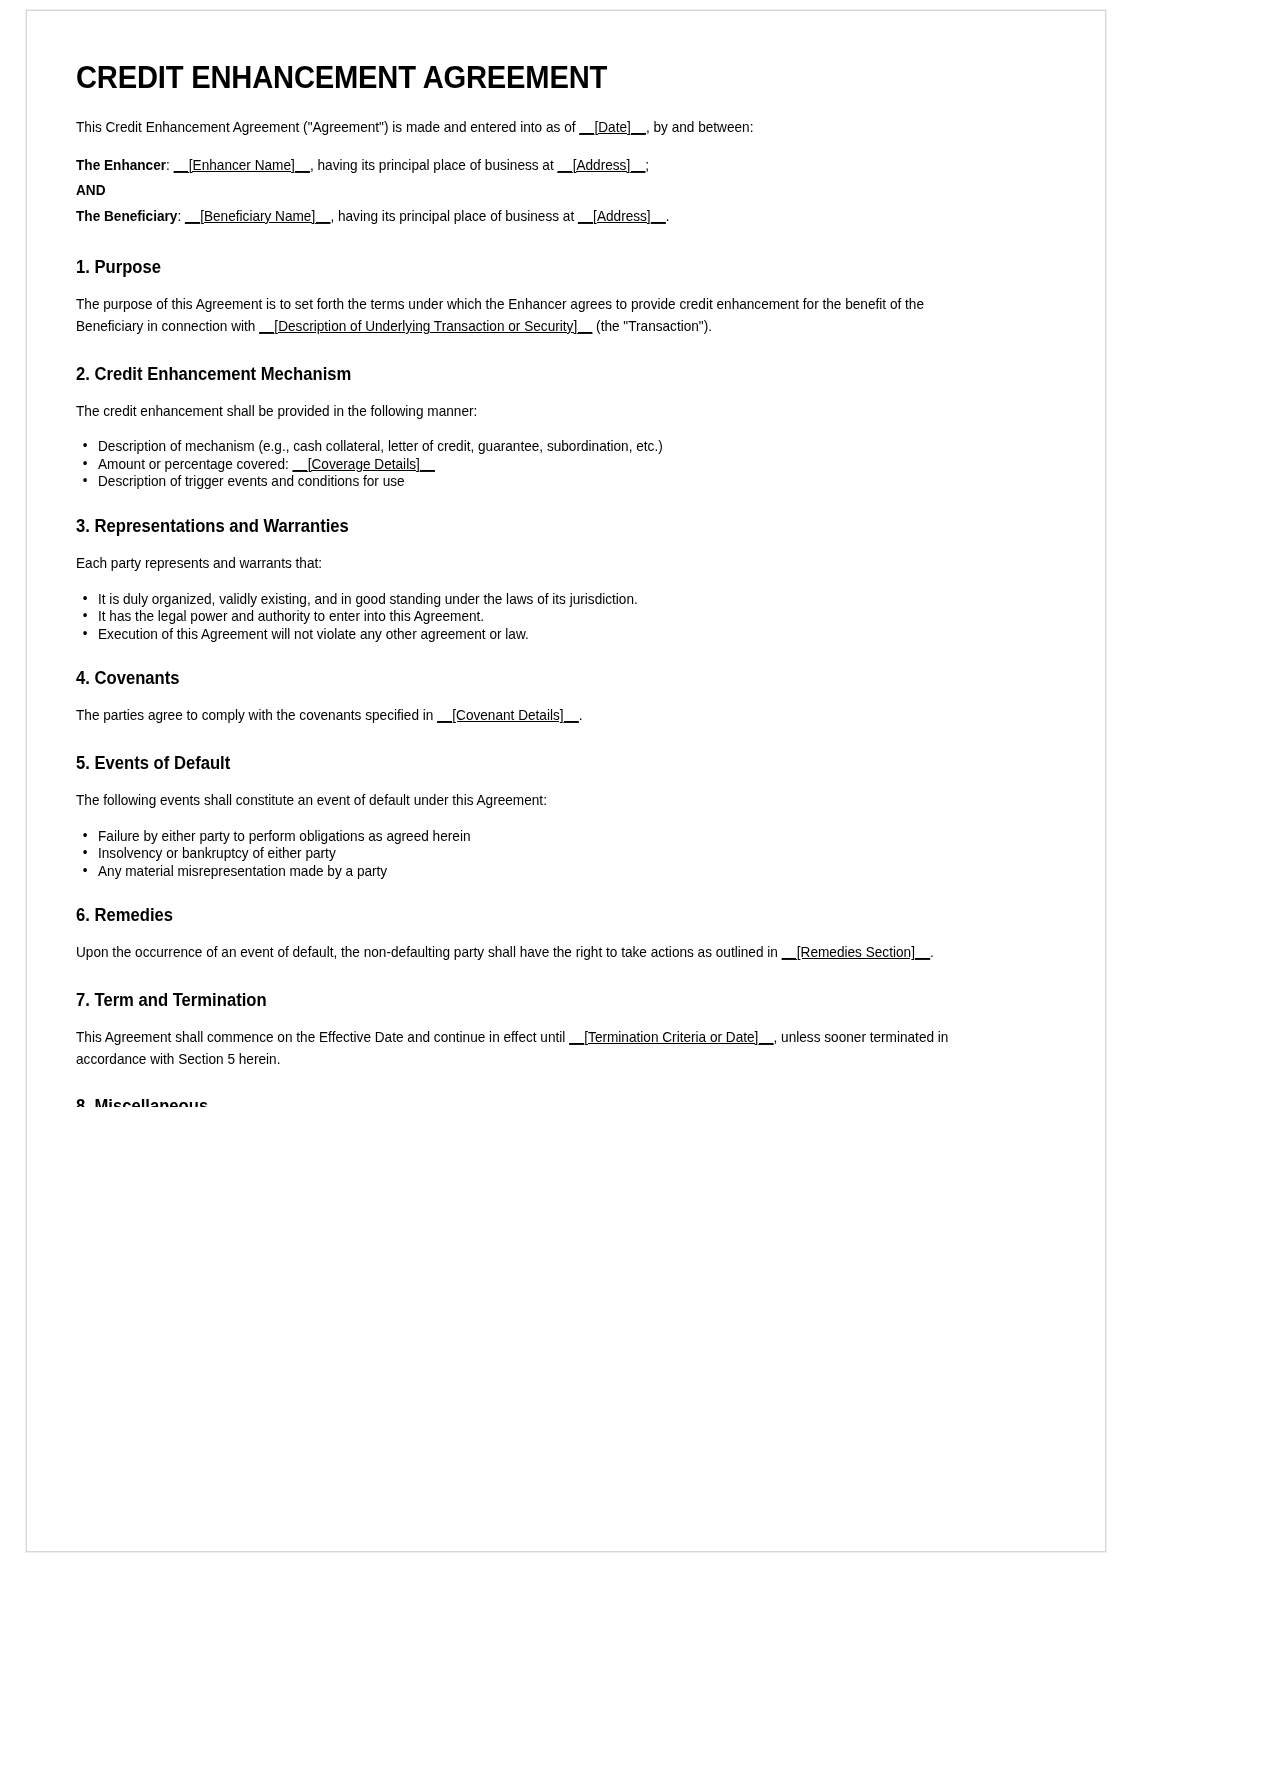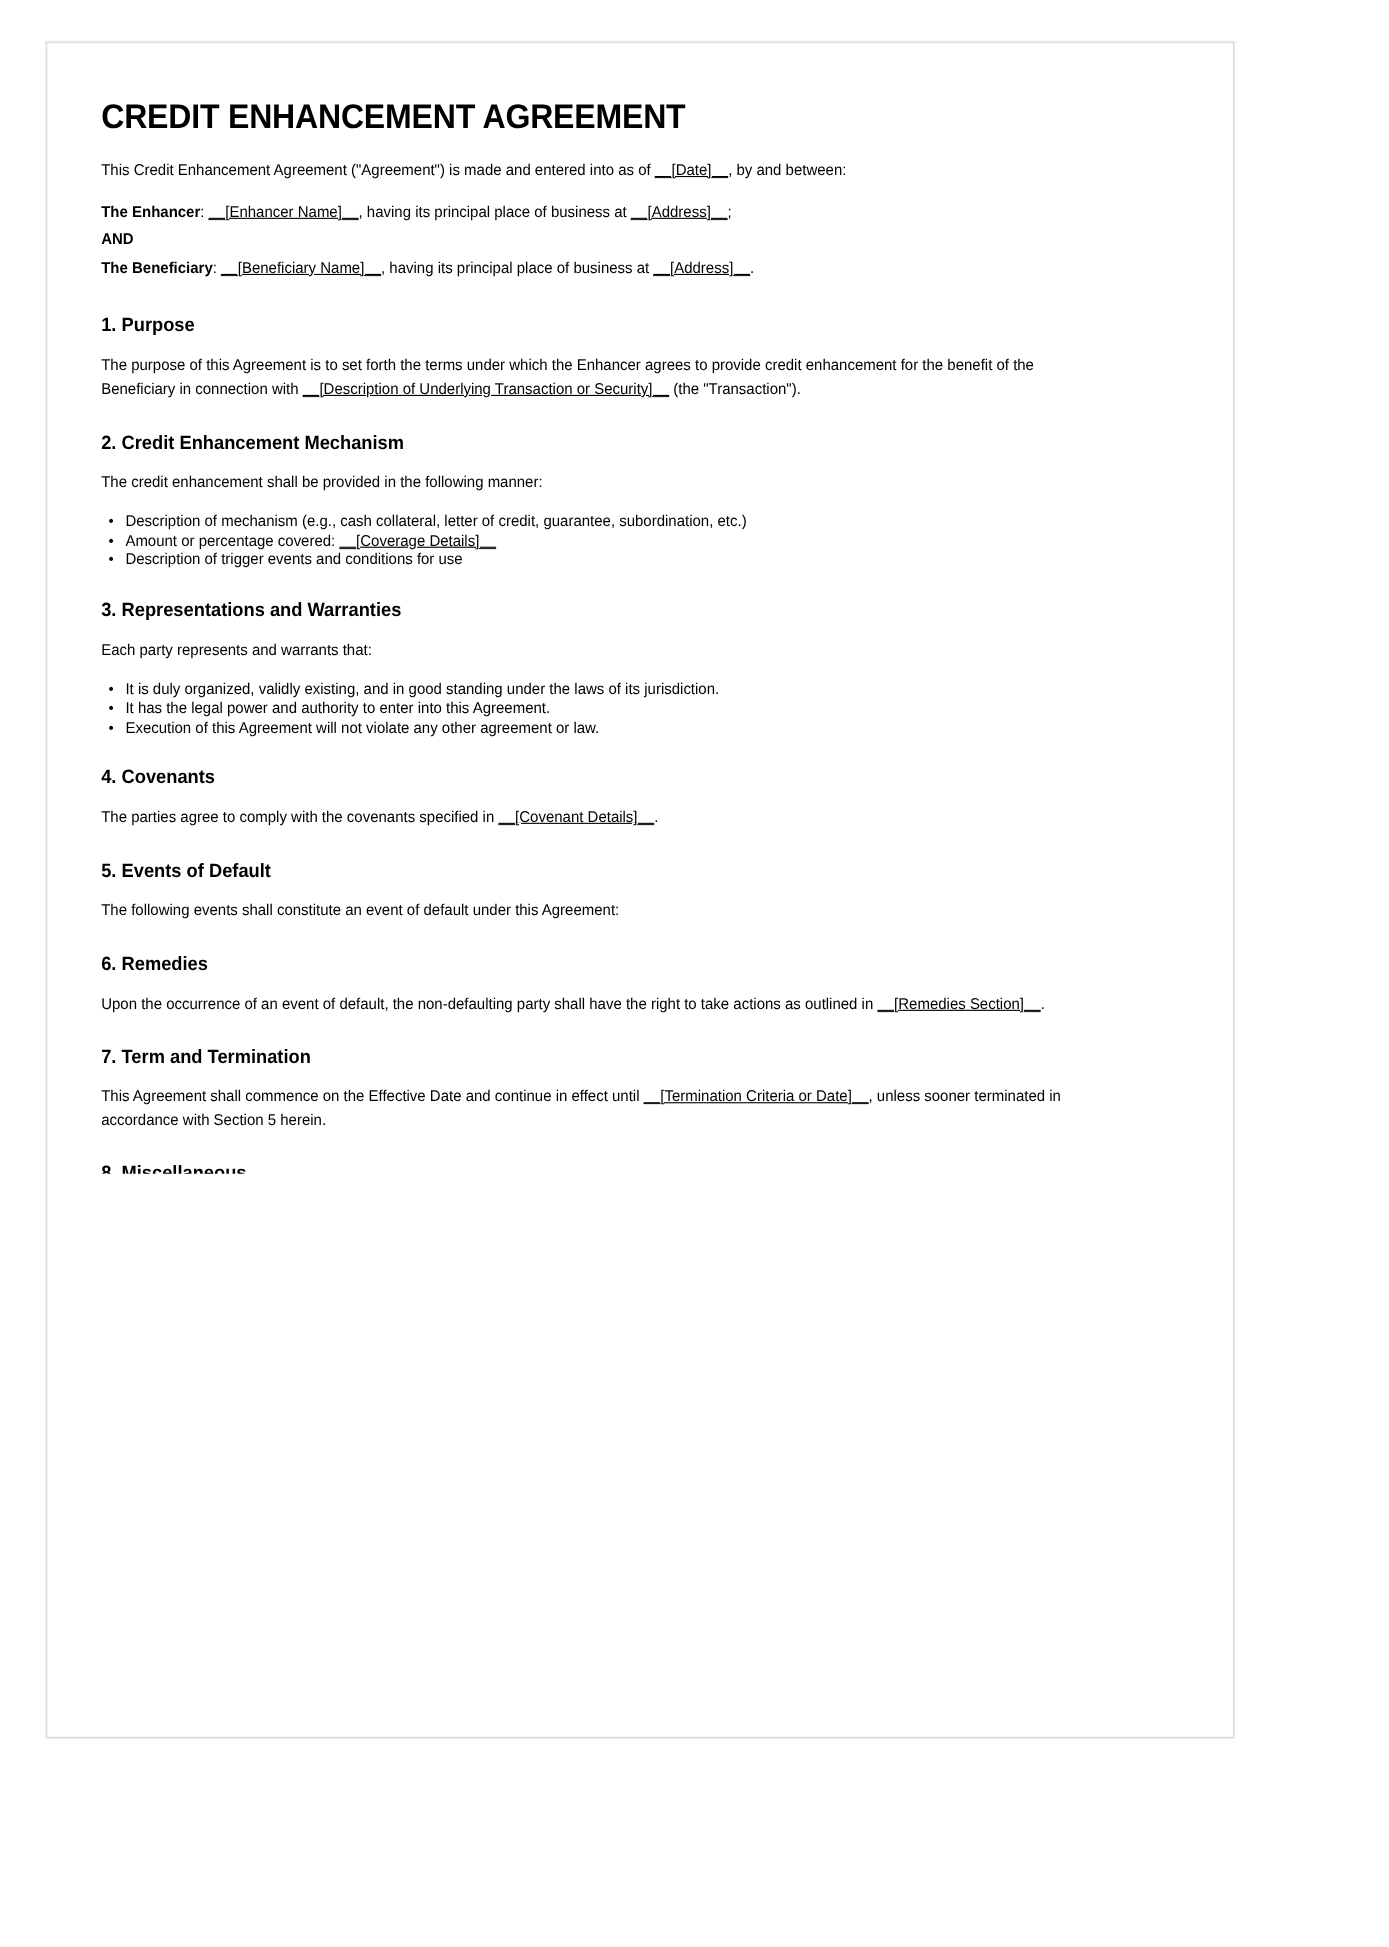--- a/index.html
+++ b/index.html
@@ -12,29 +12,28 @@
     width: 1263px;
     height: 1770px;
     background: #ffffff;
     overflow: hidden;
     font-family: "Liberation Sans", "DejaVu Sans", sans-serif;
     color: #000000;
   }
   
   .sheet {
     position: absolute;
-    left: 42px;
+    left: 26px;
     top: 10px;
     width: 1078px;
     height: 1540px;
     background: #ffffff;
     border: 1px solid #d8d8d8;
     box-shadow: 0 0 0 1px #eeeeee;
     overflow: hidden;
-    margin-top: 28px;
   }
   .sheet-inner {
     position: absolute;
     left: 49px;
     top: 50px;
     width: 910px;
   }
 
   h1.doc-title {
     font-size: 31px;
@@ -147,20 +146,25 @@
         <li><span>It is duly organized, validly existing, and in good standing under the laws of its jurisdiction.</span></li>
         <li><span>It has the legal power and authority to enter into this Agreement.</span></li>
         <li><span>Execution of this Agreement will not violate any other agreement or law.</span></li>
       </ul>
 
       <h2 class="section-title">4. Covenants</h2>
       <p class="para"><span>The parties agree to comply with the covenants specified in </span><span class="ph">__[Covenant Details]__</span><span>.</span></p>
 
       <h2 class="section-title">5. Events of Default</h2>
       <p class="para">The following events shall constitute an event of default under this Agreement:</p>
+      <ul class="bullets">
+        <li><span>Failure by either party to perform obligations as agreed herein</span></li>
+        <li><span>Insolvency or bankruptcy of either party</span></li>
+        <li><span>Any material misrepresentation made by a party</span></li>
+      </ul>
 
       <h2 class="section-title">6. Remedies</h2>
       <p class="para"><span>Upon the occurrence of an event of default, the non-defaulting party shall have the right to take actions as outlined in </span><span class="ph">__[Remedies Section]__</span><span>.</span></p>
 
       <h2 class="section-title">7. Term and Termination</h2>
       <p class="para"><span>This Agreement shall commence on the Effective Date and continue in effect until </span><span class="ph">__[Termination Criteria or Date]__</span><span>, unless sooner terminated in accordance with Section 5 herein.</span></p>
 
       <div class="clipped-head">8. Miscellaneous</div>
 
     </div>

